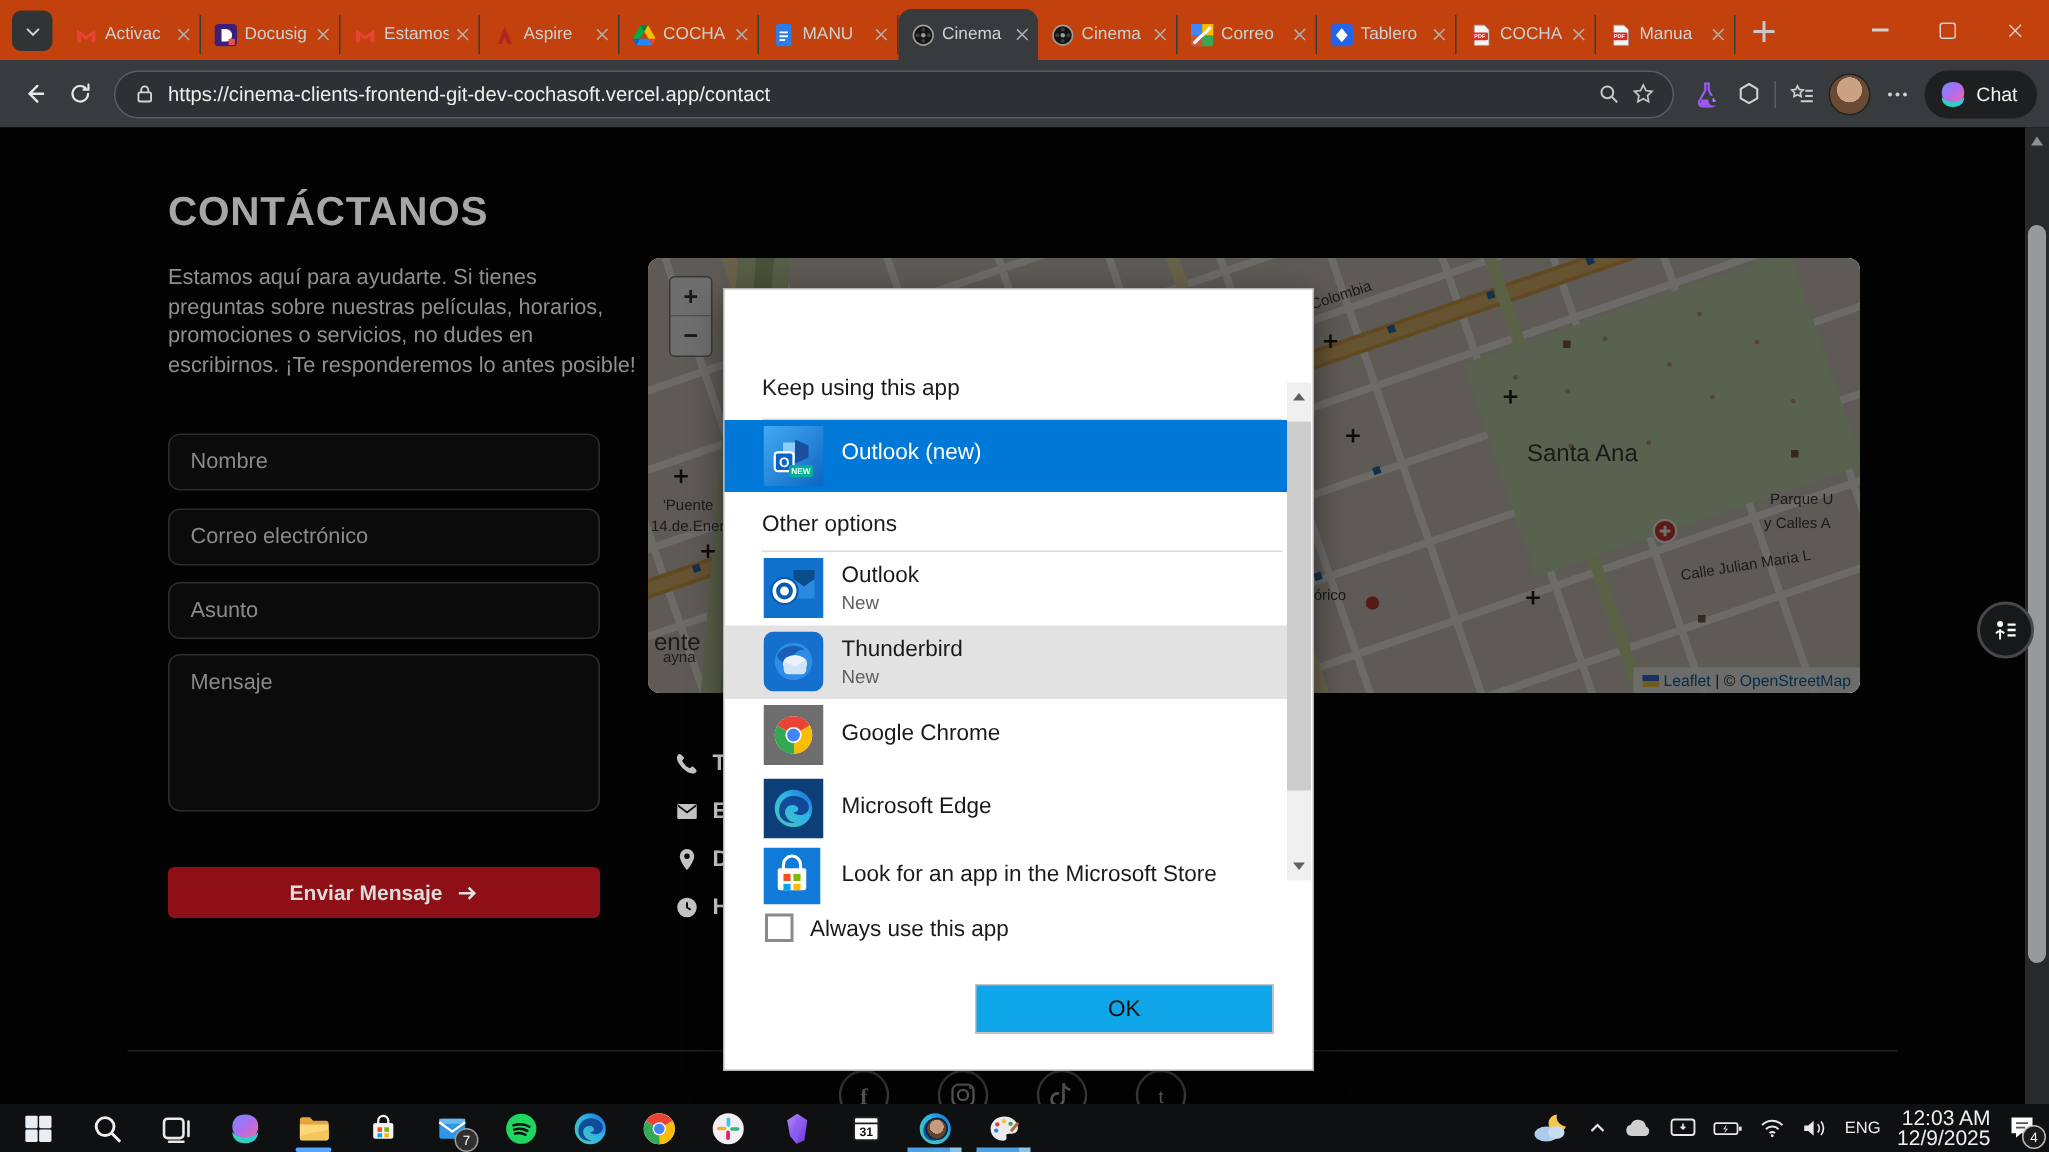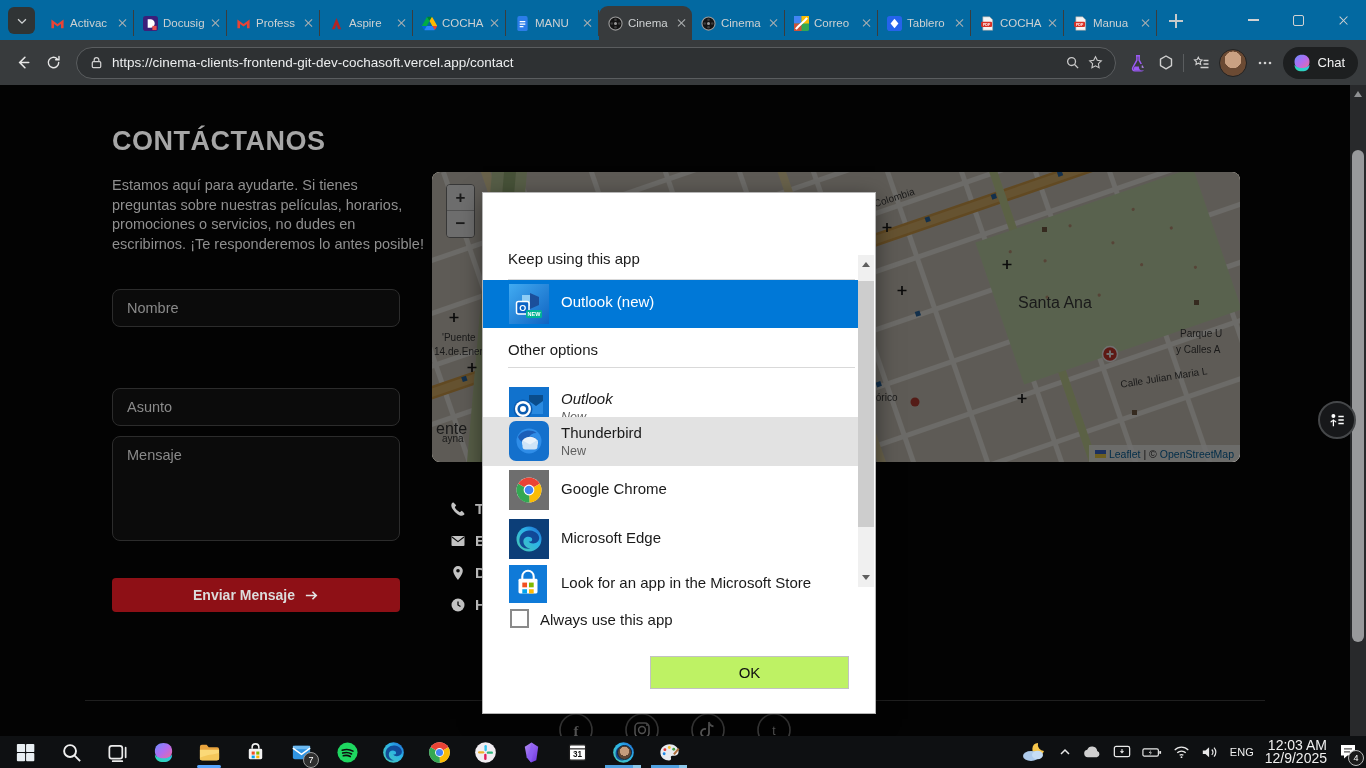--- a/index.html
+++ b/index.html
@@ -2,21 +2,21 @@
 <html><head>
 <meta charset="utf-8">
 <style>
   html,body{margin:0;padding:0;background:#111;}
   #screen{position:relative;width:1366px;height:768px;background:#000;overflow:hidden;
           font-family:"Liberation Sans",sans-serif;-webkit-font-smoothing:antialiased;}
   .ico{display:inline-flex;align-items:center;justify-content:center;}
   .ico svg{width:100%;height:100%;display:block;}
 
   
-  .tabstrip{position:absolute;left:0;top:0;right:0;height:40px;background:#0369a1;display:flex;align-items:flex-end;}
+  .tabstrip{position:absolute;left:0;top:0;right:0;height:40px;background:#c2410c;display:flex;align-items:flex-end;}
   .tabsearch{width:27px;height:27px;margin:0 6px 6px 8px;border-radius:6px;background:#30狀3435;background:#303435;
              display:flex;align-items:center;justify-content:center;}
   .tabsearch .ico{width:14px;height:14px;}
   .tablist{display:flex;align-items:flex-end;height:40px;}
   .tab{width:93px;height:34px;display:flex;align-items:center;gap:5px;padding:0 5px 0 9px;box-sizing:border-box;
        color:#ced1d2;font-size:11.5px;position:relative;}
   .tab:not(.active){border-right:1px solid #3a3d3e;height:26px;margin-bottom:4px;}
   .tab.active{background:#383b3d;border-radius:9px 9px 0 0;height:34px;border:none;}
   .tab .fav{width:15px;height:15px;flex:none;}
   .tab .tlabel{flex:1;overflow:hidden;white-space:nowrap;}
@@ -118,21 +118,21 @@
   .dlg-row.store{height:40px;}
   .dlg-row.store .appicon{width:38px;height:38px;top:1px;}
   .dlg-row.store .appname{top:10px;}
   .dlg-scroll{position:absolute;right:1px;top:62px;width:16px;height:332px;background:#f0f0f0;}
   .dlg-thumb{position:absolute;left:0;top:26px;width:16px;height:246px;background:#cdcdcd;}
   .chev{position:absolute;left:4px;width:0;height:0;border-left:4px solid transparent;border-right:4px solid transparent;}
   .chev.up{top:7px;border-bottom:5px solid #5f5f5f;}
   .chev.down{bottom:7px;border-top:5px solid #5f5f5f;}
   .dlg-check{position:absolute;left:27px;top:416px;width:19px;height:19px;border:2px solid #8a8a8a;box-sizing:border-box;background:#fff;}
   .dlg-checklabel{position:absolute;left:57px;top:418px;font-size:15px;}
-  .dlg-ok{position:absolute;left:167px;top:463px;width:199px;height:33px;background:#bef264;border:1px solid #c2c2c2;
+  .dlg-ok{position:absolute;left:167px;top:463px;width:199px;height:33px;background:#0ea5e9;border:1px solid #c2c2c2;
           box-sizing:border-box;display:flex;align-items:center;justify-content:center;font-size:15px;color:#111;}
 
   
   .taskbar{position:absolute;left:0;bottom:0;width:1366px;height:32px;background:#0e1012;z-index:100;}
   .tb-left{position:absolute;left:12px;top:0;height:32px;display:flex;align-items:center;gap:20px;}
   .tb-app{position:relative;width:26px;height:26px;display:flex;align-items:center;justify-content:center;}
   .tb-app .ico{width:23px;height:23px;}
   .tb-badge{position:absolute;right:-5px;bottom:-3px;width:14px;height:14px;border-radius:50%;background:#2f2f2f;
             border:1px solid #9a9a9a;color:#fff;font-size:9px;display:flex;align-items:center;justify-content:center;}
   .tb-ind{position:absolute;left:50%;transform:translateX(-50%);bottom:-3px;width:24px;height:3px;background:#58a6ff;border-radius:2px;}
@@ -180,21 +180,21 @@
           </span>
           <span class="tlabel">Docusig</span>
           <span class="xg"></span>
         </div>
         <div class="tab">
           <span class="fav ico">
             <svg viewBox="0 0 16 16">
               <path fill="#ea4335" d="M1.5 13V3.8L8 8.6l6.5-4.8V13h-2.8V8.4L8 11.1 4.3 8.4V13z"></path>
             </svg>
           </span>
-          <span class="tlabel">Profess</span>
+          <span class="tlabel">Estamos</span>
           <span class="xg"></span>
         </div>
         <div class="tab">
           <span class="fav ico">
             <svg viewBox="0 0 16 16">
               <path d="M3 14L8 2l5 12h-3.2L8 9.2 6.2 14z" fill="#b32424"></path>
             </svg>
           </span>
           <span class="tlabel">Aspire</span>
           <span class="xg"></span>
@@ -404,20 +404,21 @@
         </span>
       <span>Chat</span>
     </div>
   </div>
 
   <div class="page">
     <div class="pg-heading" style="top:41px;">CONTÁCTANOS</div>
     <div class="pg-intro">Estamos aquí para ayudarte. Si tienes preguntas sobre nuestras películas, horarios, promociones o servicios, no dudes en escribirnos. ¡Te responderemos lo antes posible!</div>
 
     <input class="field" style="top: 204px;" placeholder="Nombre">
+    <input class="field" style="top: 254px;" placeholder="Correo electrónico">
     <input class="field" style="top: 303px;" placeholder="Asunto">
     <textarea class="field" style="top: 351px; height: 105px;" placeholder="Mensaje"></textarea>
     <button class="sendbtn">
       <span>Enviar Mensaje</span>
       <span class="ico">
           <svg viewBox="0 0 16 16">
             <path d="M2 8h11M9 4l4 4-4 4" stroke="#e3e3e3" stroke-width="1.8" fill="none"></path>
           </svg>
         </span>
     </button>
@@ -643,21 +644,21 @@
             <text x="25" y="32.2" font-size="5.5" font-weight="bold" fill="#fff" text-anchor="middle" font-family="Liberation Sans,sans-serif">NEW</text>
           </svg>
         </span>
       <span class="appname">Outlook (new)</span>
     </div>
 
     <div class="dlg-sec" style="top:148px;">Other options</div>
     <div class="dlg-hr" style="top:174px;"></div>
 
     <div>
-        <div class="dlg-row" style="top: 190px; font-style: italic;">
+        <div class="dlg-row" style="top: 175px;">
           <span class="appicon ico">
             <svg viewBox="0 0 40 40">
               <rect width="40" height="40" fill="#1172cd"></rect>
               <path d="M20 8h14v10l-7 5-7-5z" fill="#0a4d8c"></path>
               <path d="M20 14l7 5 7-5v13H20z" fill="#2a8ae0"></path>
               <circle cx="14" cy="22" r="9.5" fill="#0a5bb0"></circle>
               <circle cx="14" cy="22" r="8" fill="#fff"></circle>
               <circle cx="14" cy="22" r="4.3" fill="none" stroke="#0a5bb0" stroke-width="2.6"></circle>
             </svg>
           </span>

